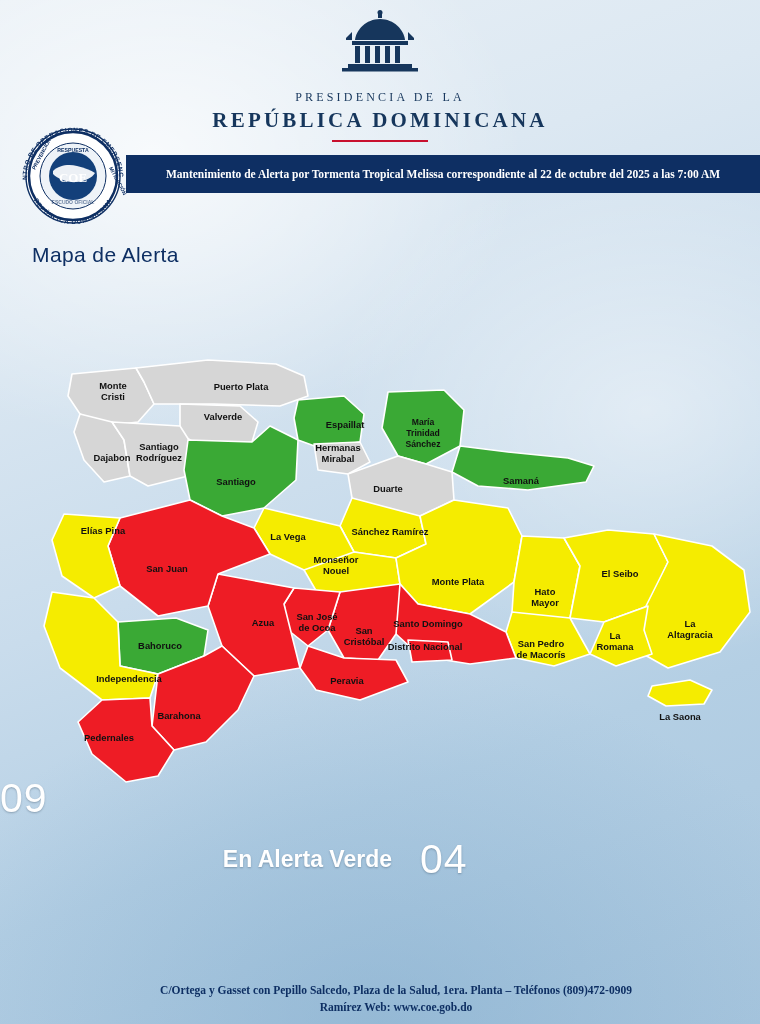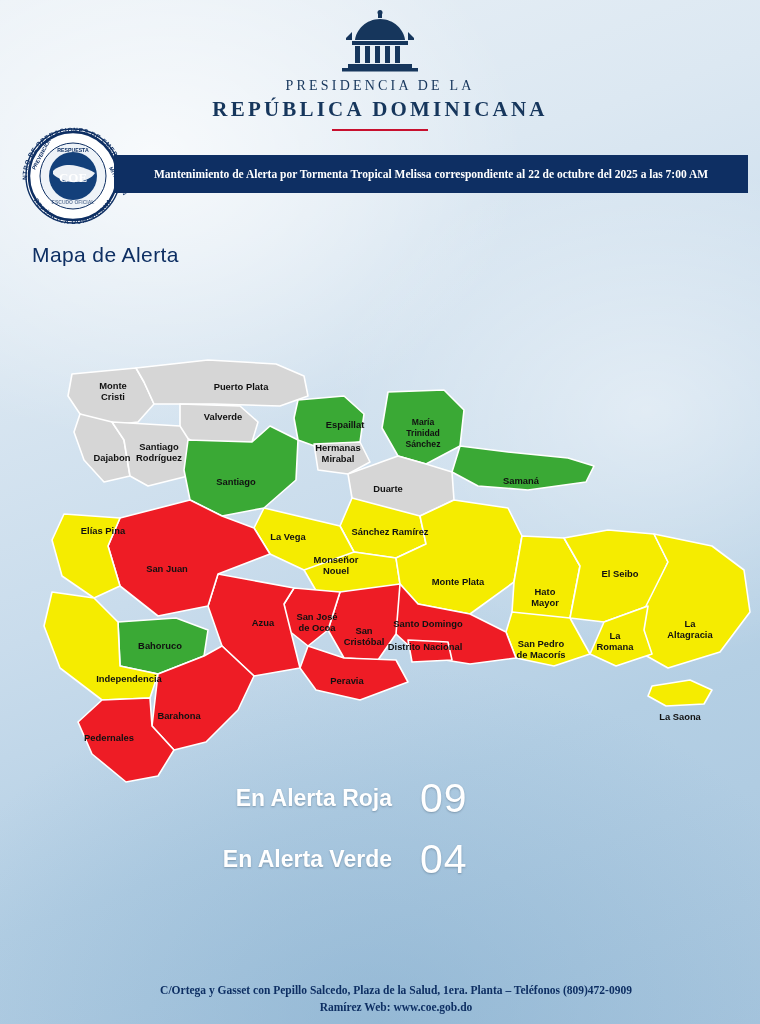--- a/index.html
+++ b/index.html
@@ -38,44 +38,44 @@
   #crest {
     margin: 10px auto 2px auto;
     width: 108px;
     height: 62px;
     position: relative;
   }
   #crest svg { display: block; }
   .pres-line1 {
     font-family: "Liberation Serif", serif;
     letter-spacing: 3.2px;
-    font-size: 14px;
+    font-size: 12px;
     color: #16365c;
-    margin-top: 6px;
+    margin-top: 18px;
   }
   .pres-line2 {
     font-family: "Liberation Serif", serif;
     letter-spacing: 3.2px;
     font-size: 21px;
     font-weight: bold;
     color: #16365c;
     margin-top: 3px;
   }
   #pres-rule {
     width: 96px;
     height: 2px;
     background: #c8102e;
     margin: 7px auto 0 auto;
   }
 
   
   #banner {
     position: absolute;
     top: 155px;
-    left: 114px;
+    left: 126px;
     width: 634px;
     height: 38px;
     background: #0e2f63;
     color: #ffffff;
     display: flex;
     align-items: center;
     justify-content: center;
     font-size: 11.5px;
     font-weight: bold;
     font-family: "Liberation Serif", serif;
@@ -332,21 +332,20 @@
           <text class="prov-label" x="121" y="350"><tspan x="121" dy="0">Independencia</tspan></text>
           <text class="prov-label" x="171" y="387"><tspan x="171" dy="0">Barahona</tspan></text>
           <text class="prov-label" x="101" y="409"><tspan x="101" dy="0">Pedernales</tspan></text>
           <text class="prov-label" x="672" y="388"><tspan x="672" dy="0">La Saona</tspan></text>
         </g>
     </svg>
   </div>
 
   <div id="counts">
     <div class="count-row">
-      <div class="count-label">En Alerta Roja</div>
       <div class="count-value">09</div>
     </div>
     <div class="count-row">
       <div class="count-label">En Alerta Verde</div>
       <div class="count-value">04</div>
     </div>
   </div>
 
   <div id="footer">
     <div>C/Ortega y Gasset con Pepillo Salcedo, Plaza de la Salud, 1era. Planta – Teléfonos (809)472-0909</div>

